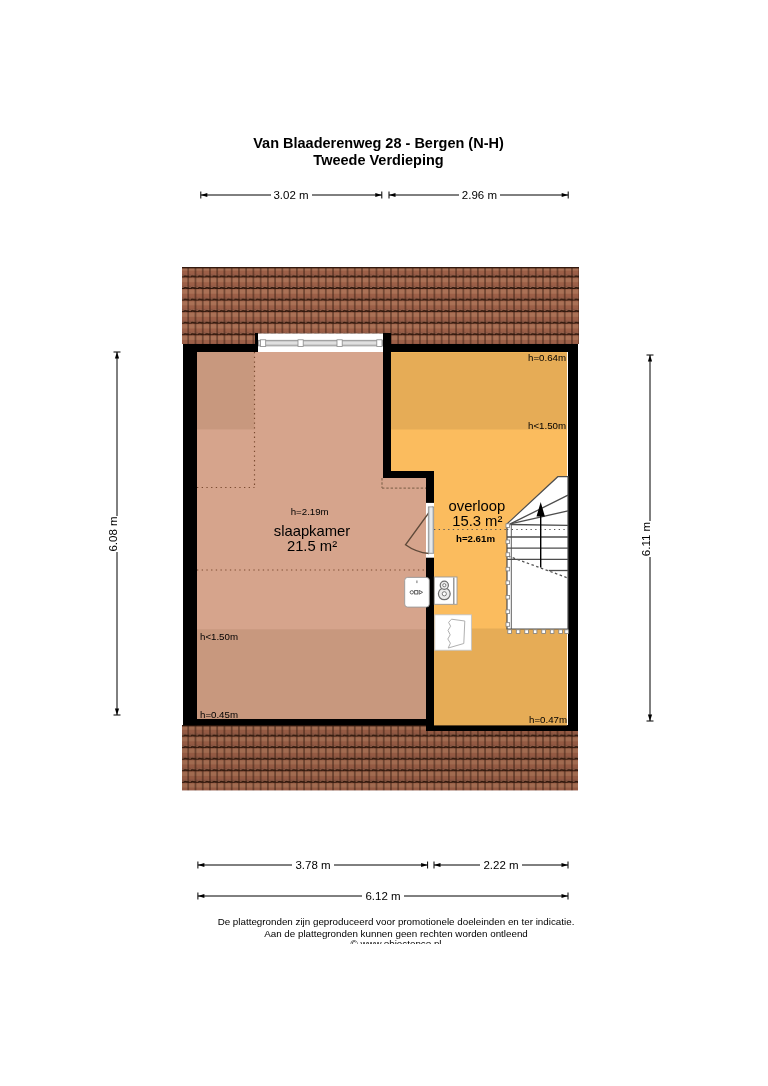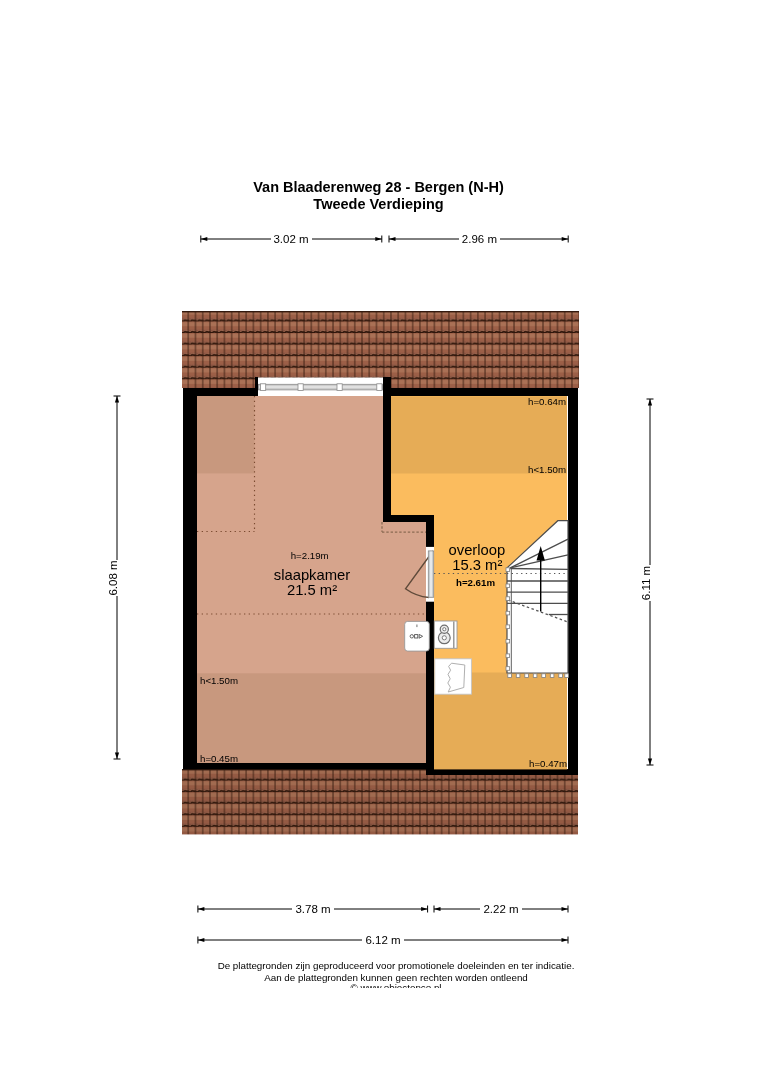--- a/index.html
+++ b/index.html
@@ -1,16 +1,16 @@
 <!DOCTYPE html>
 <html><head>
 <meta charset="utf-8">
 <style>
 html,body{margin:0;padding:0;background:#fff;}
-#page{position:relative;width:768px;height:944px;font-family:"Liberation Sans",sans-serif;margin-top:44px;}
+#page{position:relative;width:768px;height:944px;font-family:"Liberation Sans",sans-serif;}
 svg{position:absolute;left:0;top:0;}
 text{font-family:"Liberation Sans",sans-serif;fill:#000;}
 </style>
 </head>
 <body>
 <div id="page">
 <svg width="768" height="1086" viewBox="0 0 768 1086">
 <defs>
 <pattern id="roof" width="7.24" height="11.56" patternUnits="userSpaceOnUse">
   <rect x="0" y="0" width="7.24" height="11.56" fill="#9c5f47"></rect>

